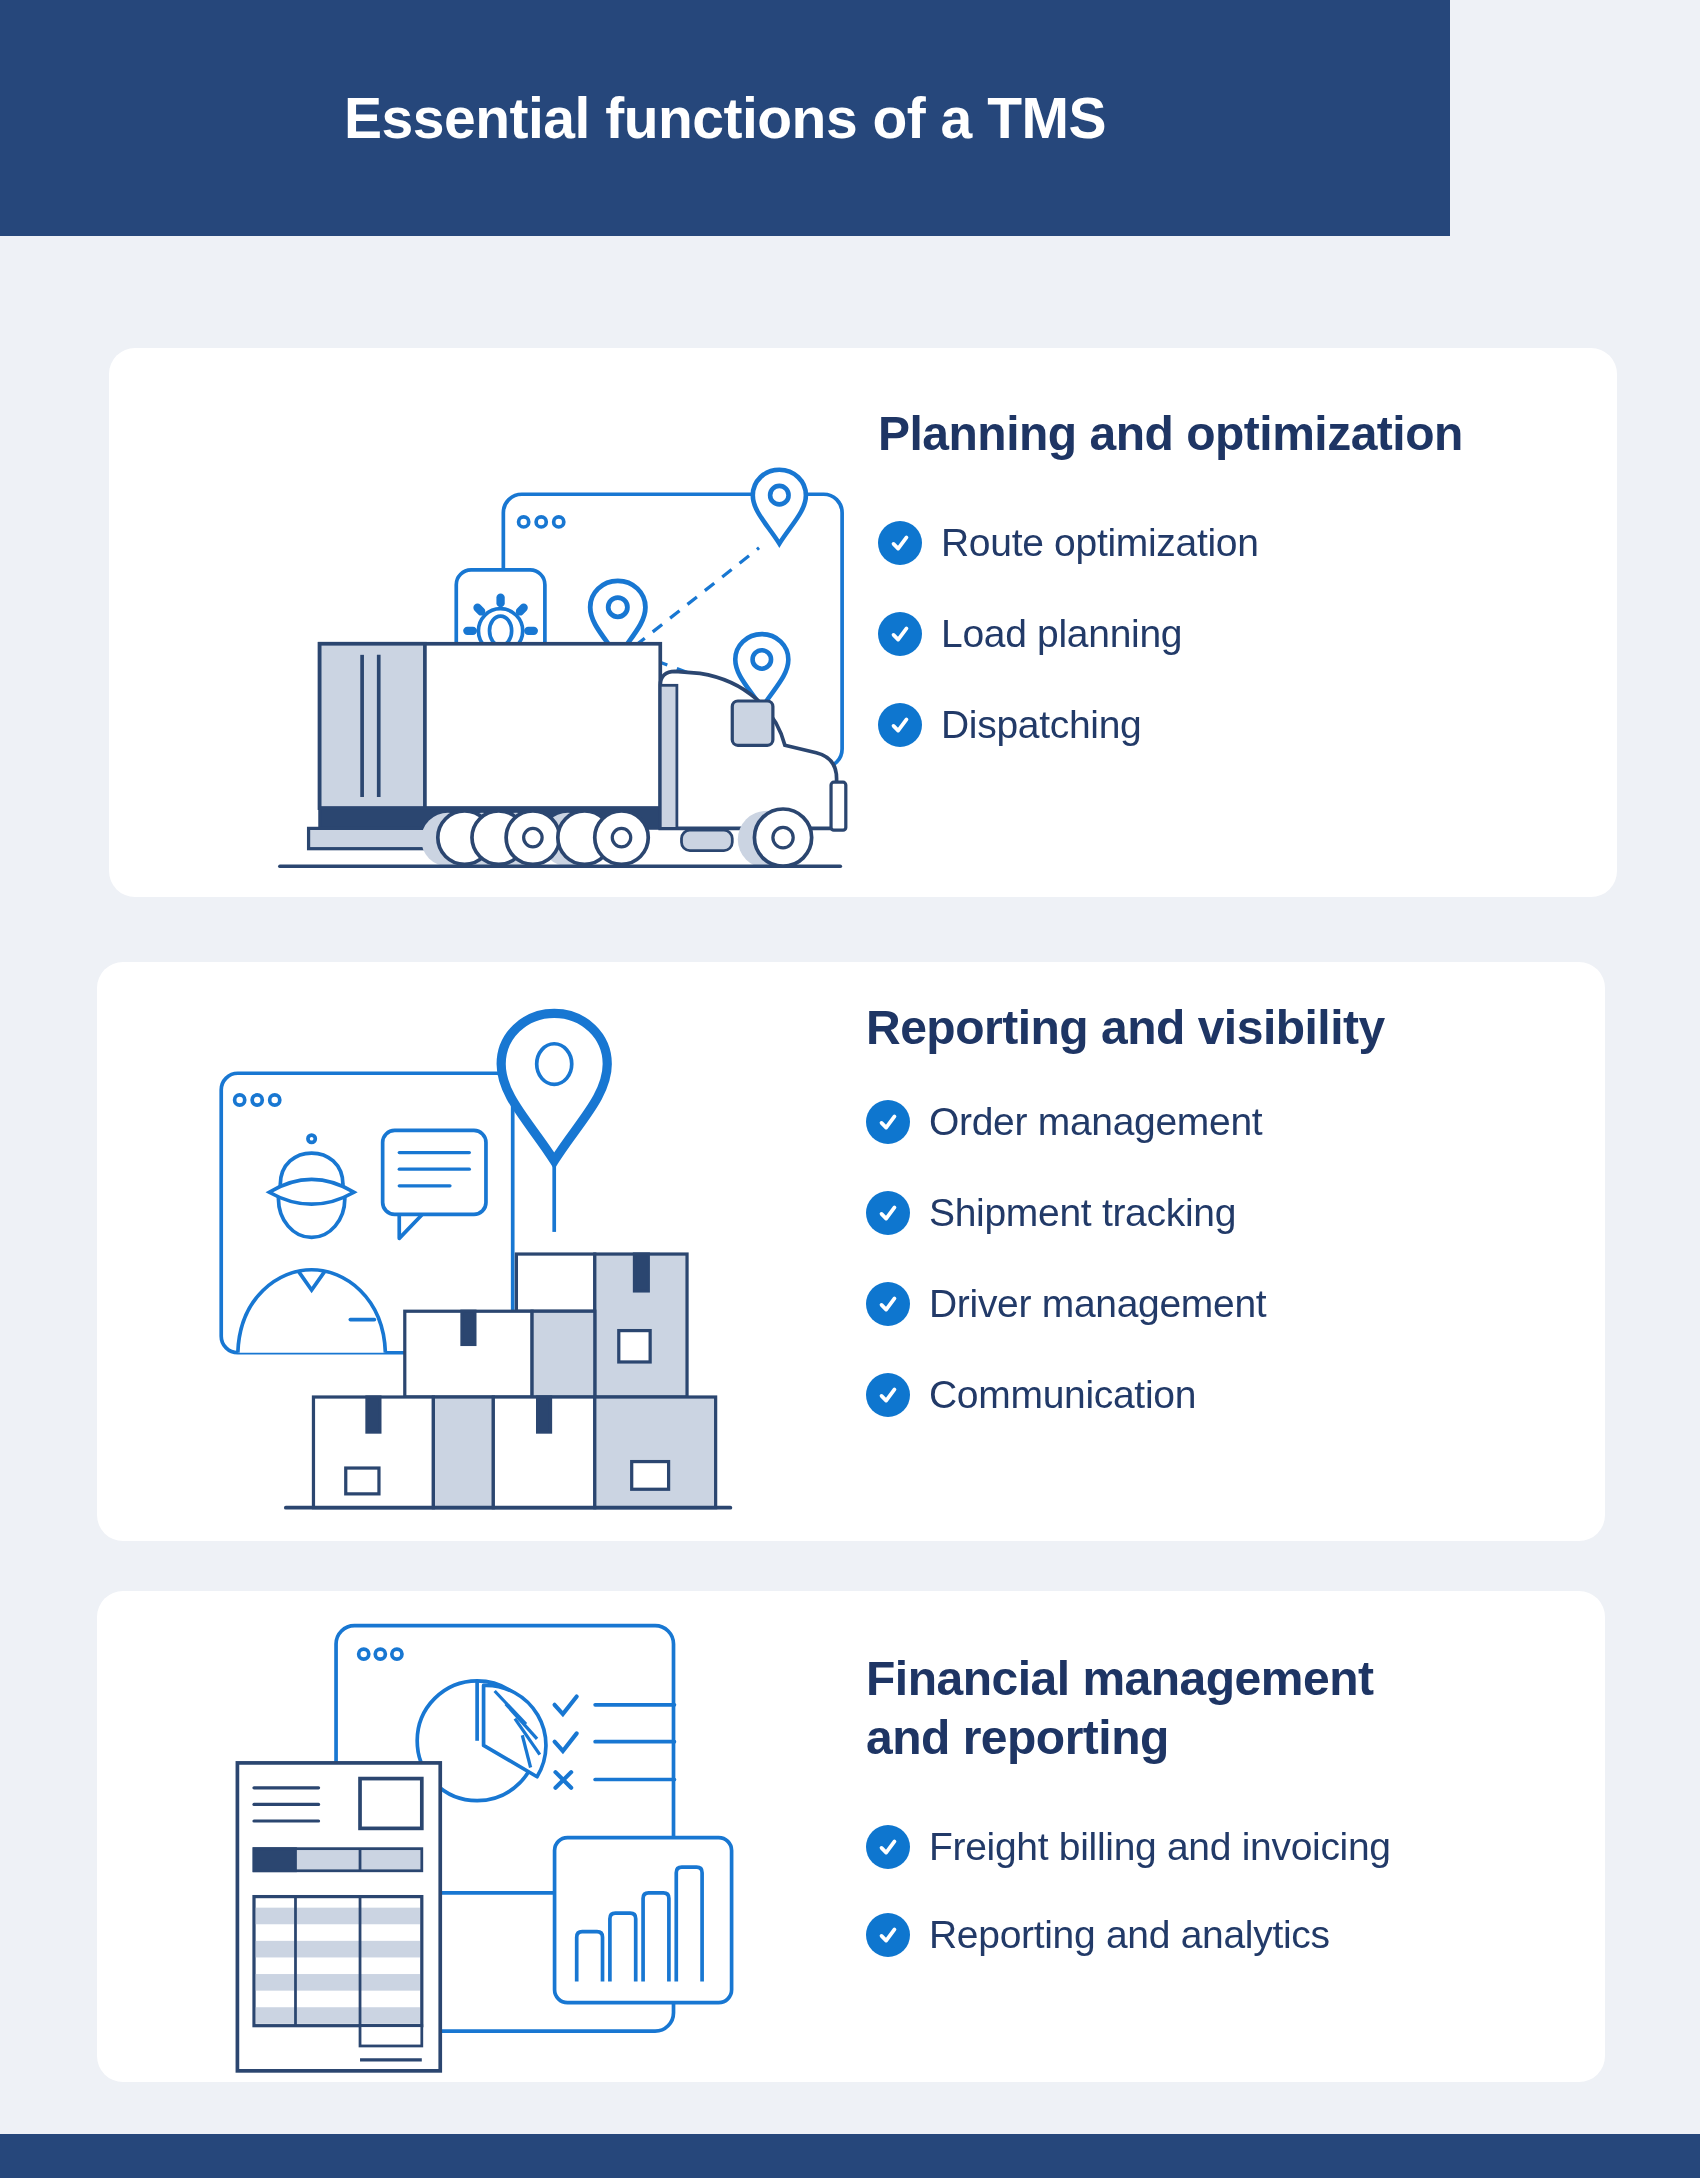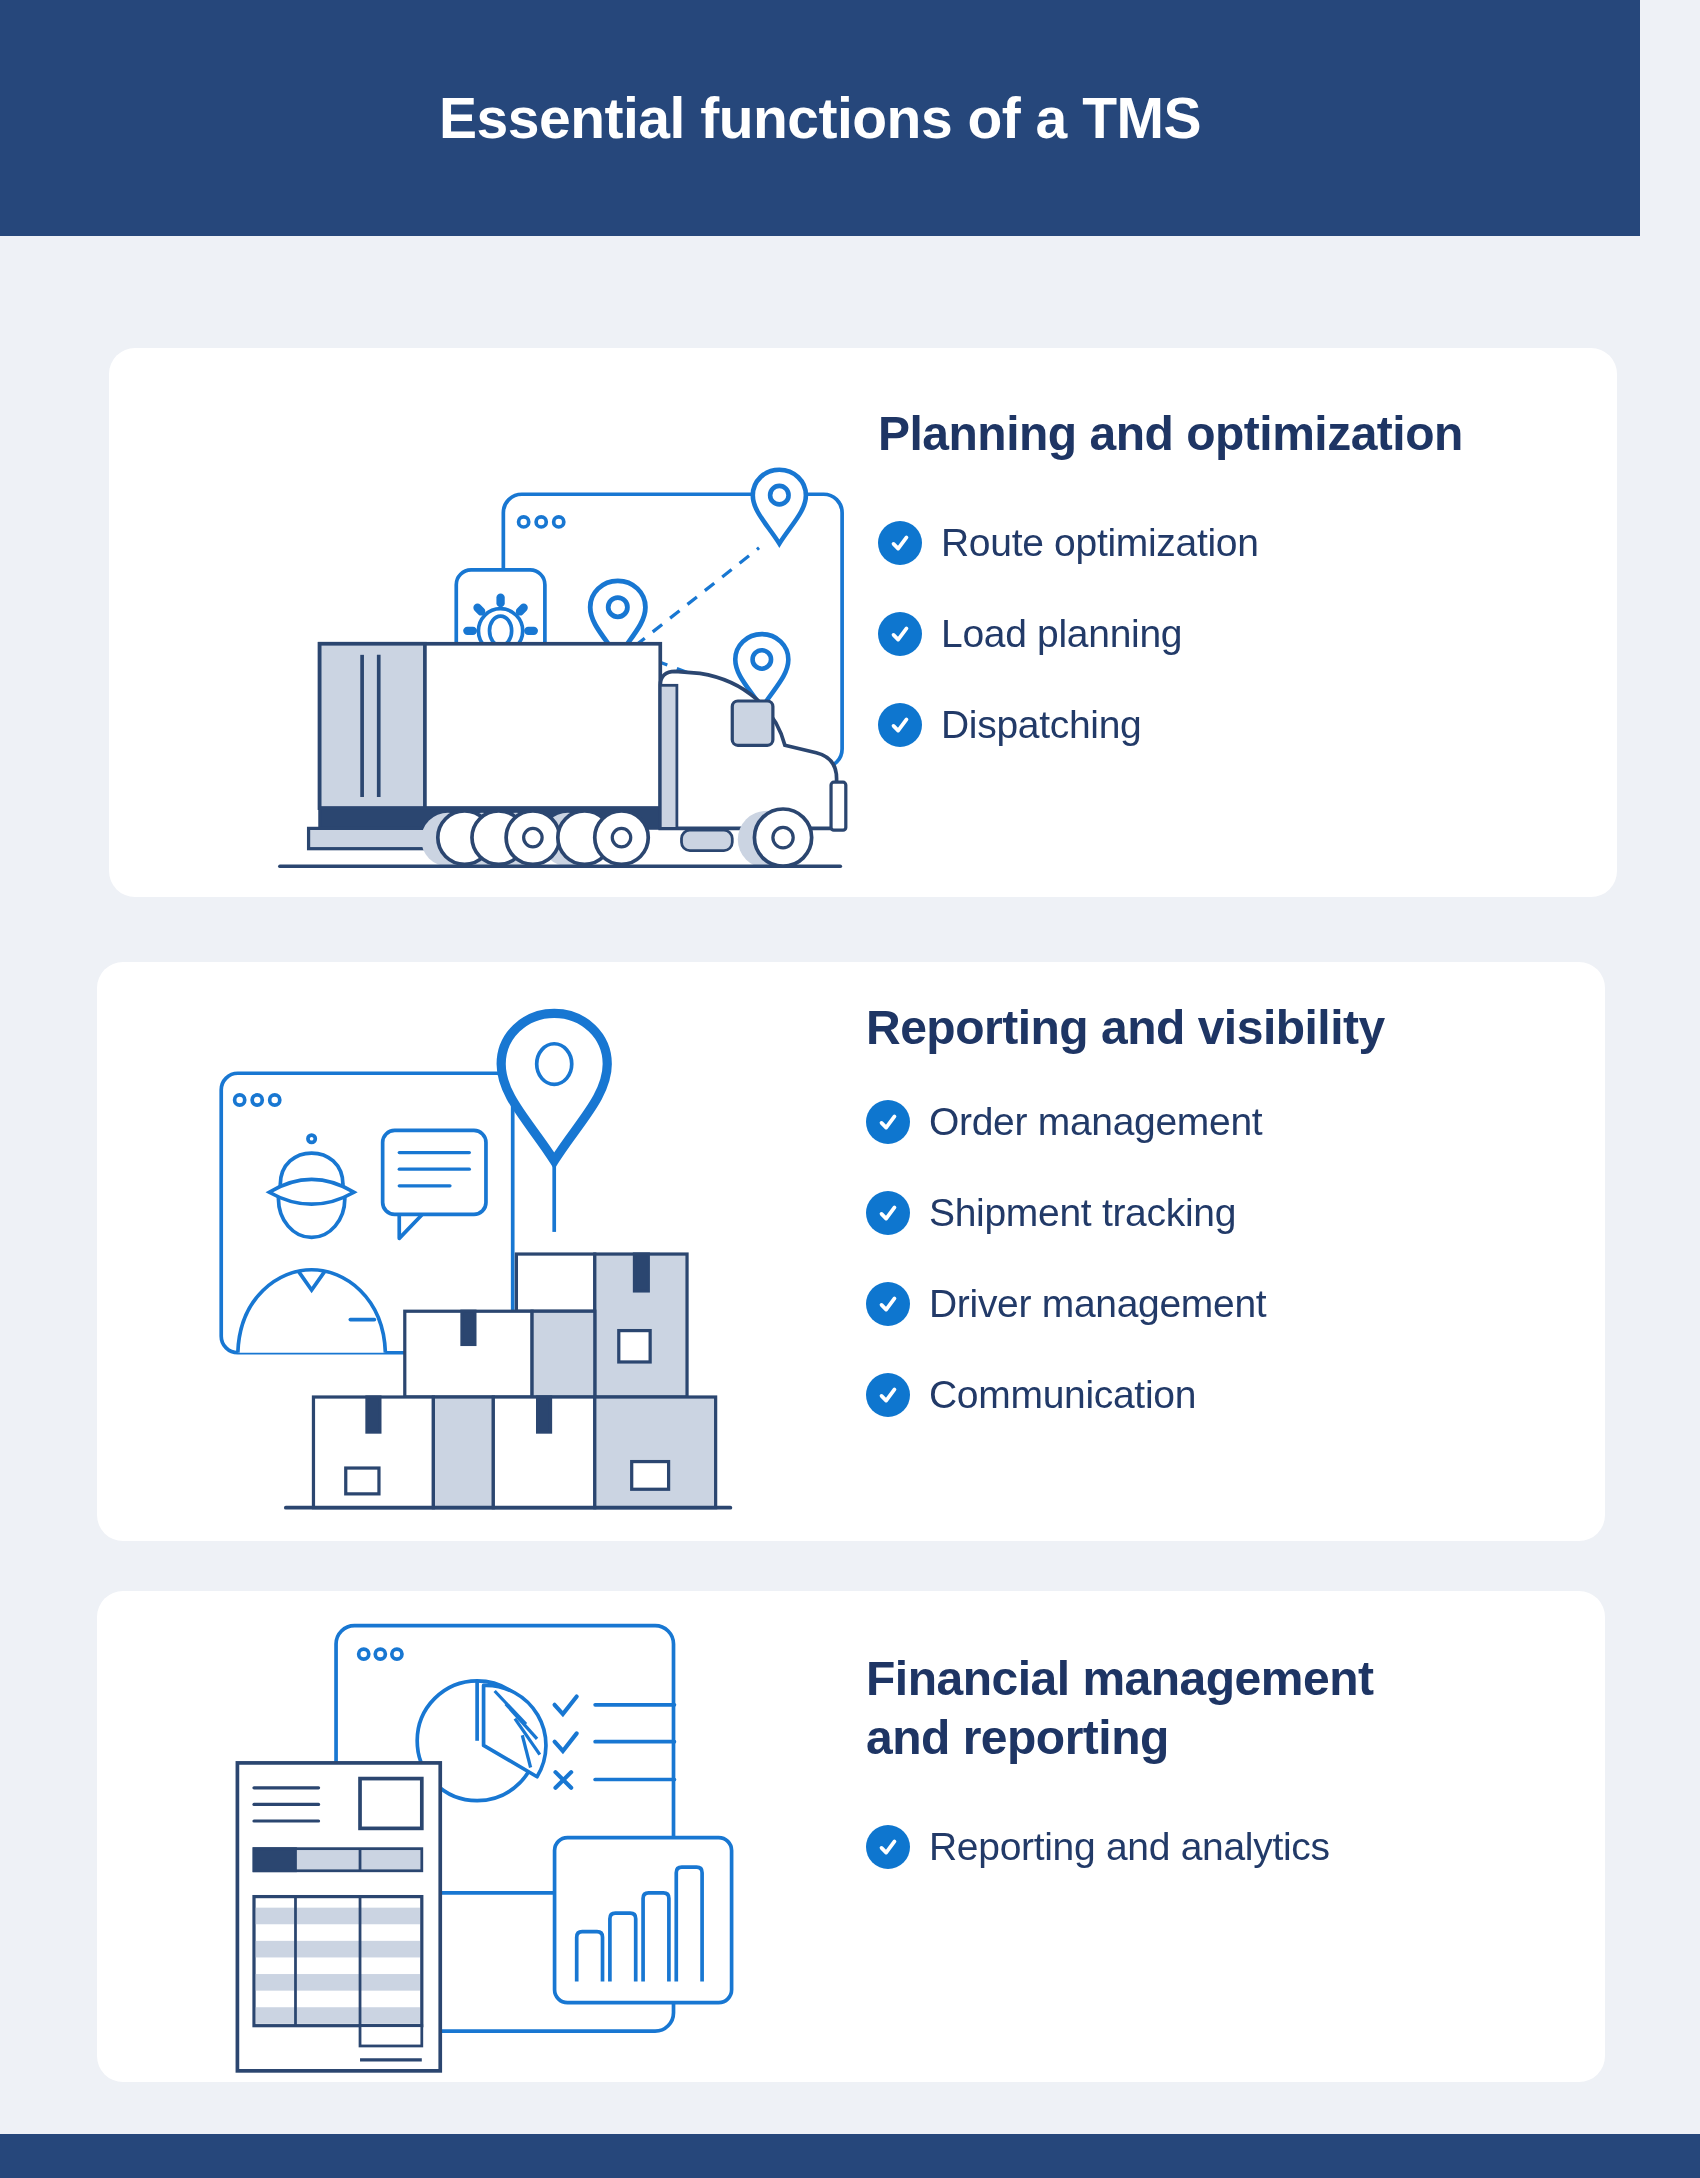--- a/index.html
+++ b/index.html
@@ -3,21 +3,21 @@
 <meta charset="utf-8">
 <style>
   html,body{margin:0;padding:0;}
   body{
     width:1701px;height:2178px;position:relative;
     background:#EEF1F6;
     font-family:"Liberation Sans", sans-serif;
     overflow:hidden;
   }
   .header{
-    position:absolute;left:0;top:0;width:1640px;height:236px;
+    position:absolute;left:0;top:0;width:1450px;height:236px;
     background:#26477B;display:flex;align-items:center;justify-content:center;
   }
   .header h1{
     margin:0;color:#FFFFFF;font-size:57px;font-weight:700;letter-spacing:-0.5px;
   }
   .footer{
     position:absolute;left:0;bottom:0;width:1701px;height:44px;background:#26477B;
   }
   .card{
     position:absolute;left:97px;width:1508px;background:#FFFFFF;border-radius:26px;
@@ -351,19 +351,27 @@
   <div class="rightcol h3pos" style="position:absolute;">
     <h2 class="card-heading">Financial management and reporting</h2>
   </div>
   <div class="checklist l3pos">
     <div class="check-item">
       <span class="check-circle">
           <svg width="26" height="26" viewBox="0 0 28 28">
             <path d="M7,15 L12,20 L21,8" stroke="#FFFFFF" stroke-width="4" fill="none" stroke-linecap="round" stroke-linejoin="round"></path>
           </svg>
         </span>
+      <span class="check-label">Freight billing and invoicing</span>
+    </div>
+    <div class="check-item">
+      <span class="check-circle">
+          <svg width="26" height="26" viewBox="0 0 28 28">
+            <path d="M7,15 L12,20 L21,8" stroke="#FFFFFF" stroke-width="4" fill="none" stroke-linecap="round" stroke-linejoin="round"></path>
+          </svg>
+        </span>
       <span class="check-label">Reporting and analytics</span>
     </div>
   </div>
 </div>
 
 <div class="footer"></div>
 
 
 </body></html>

